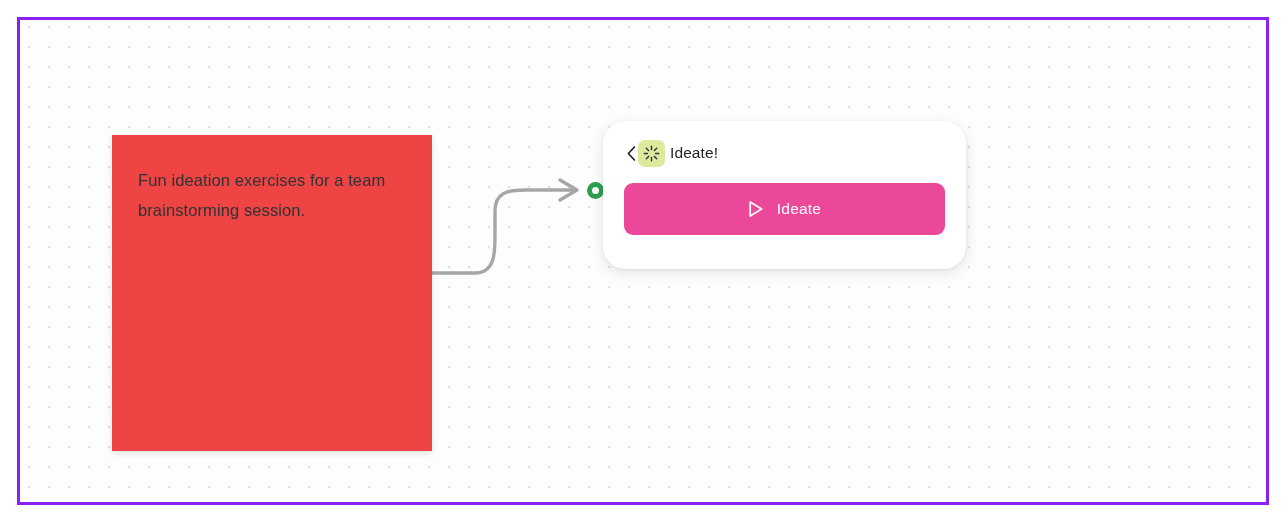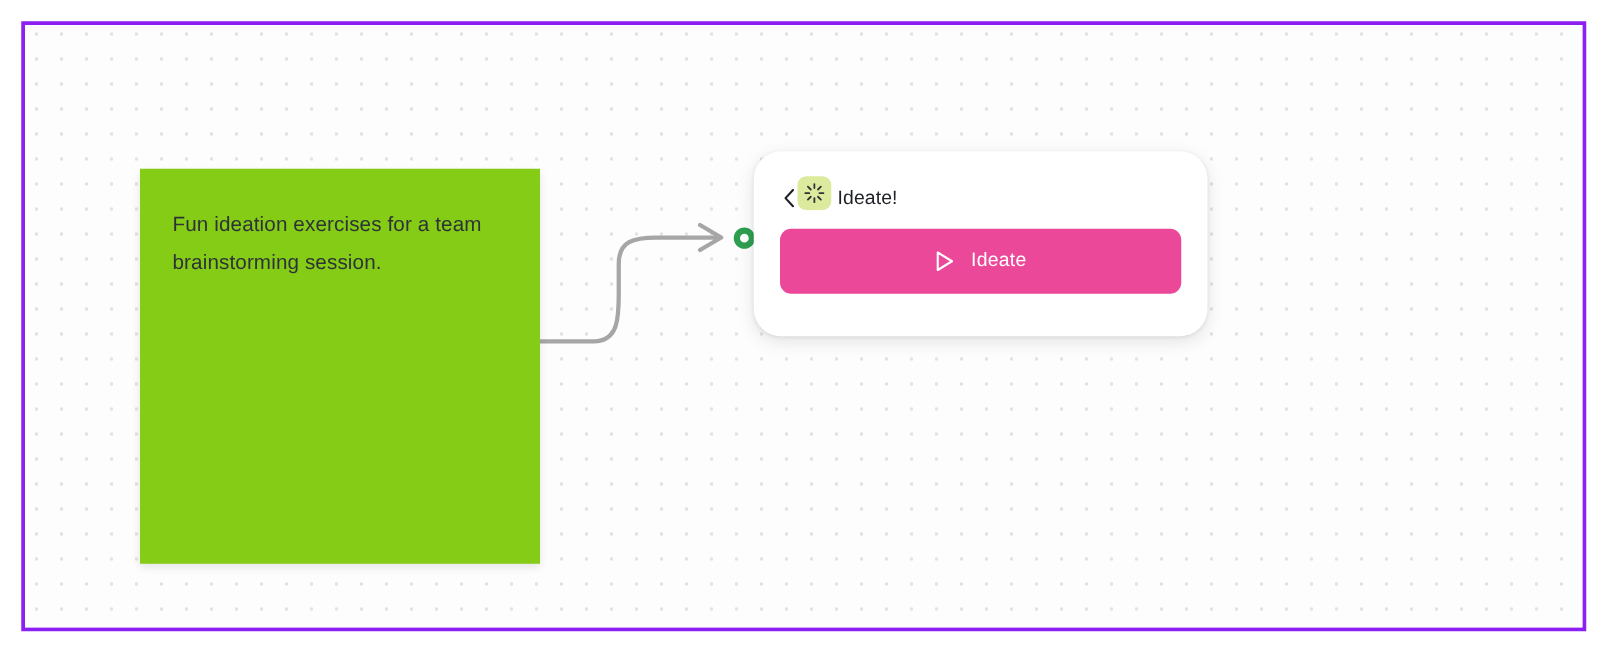--- a/index.html
+++ b/index.html
@@ -37,21 +37,21 @@
     background-position: 8px 6px;
   }
 
   
   #sticky-note {
     position: absolute;
     left: 92px;
     top: 115px;
     width: 320px;
     height: 316px;
-    background: #84cc16;
+    background: #ef4444;
     box-sizing: border-box;
     padding: 30px 26px;
     box-shadow: 0 3px 7px rgba(0,0,0,0.10);
   }
   #sticky-note .note-text {
     font-size: 16.5px;
     line-height: 30px;
     color: #2f3337;
     letter-spacing: 0.1px;
     white-space: pre-line;
@@ -88,21 +88,21 @@
     height: 148px;
     background: #ffffff;
     border-radius: 22px;
     box-shadow: 0 4px 14px rgba(16,24,40,0.10), 0 1px 3px rgba(16,24,40,0.07);
     box-sizing: border-box;
     padding: 17px 21px 20px 21px;
   }
 
   .card-header {
     display: flex;
-    align-items: flex-end;
+    align-items: center;
     height: 30px;
   }
   .back-chevron {
     width: 14px;
     height: 20px;
     display: flex;
     align-items: center;
     justify-content: center;
     cursor: pointer;
   }

